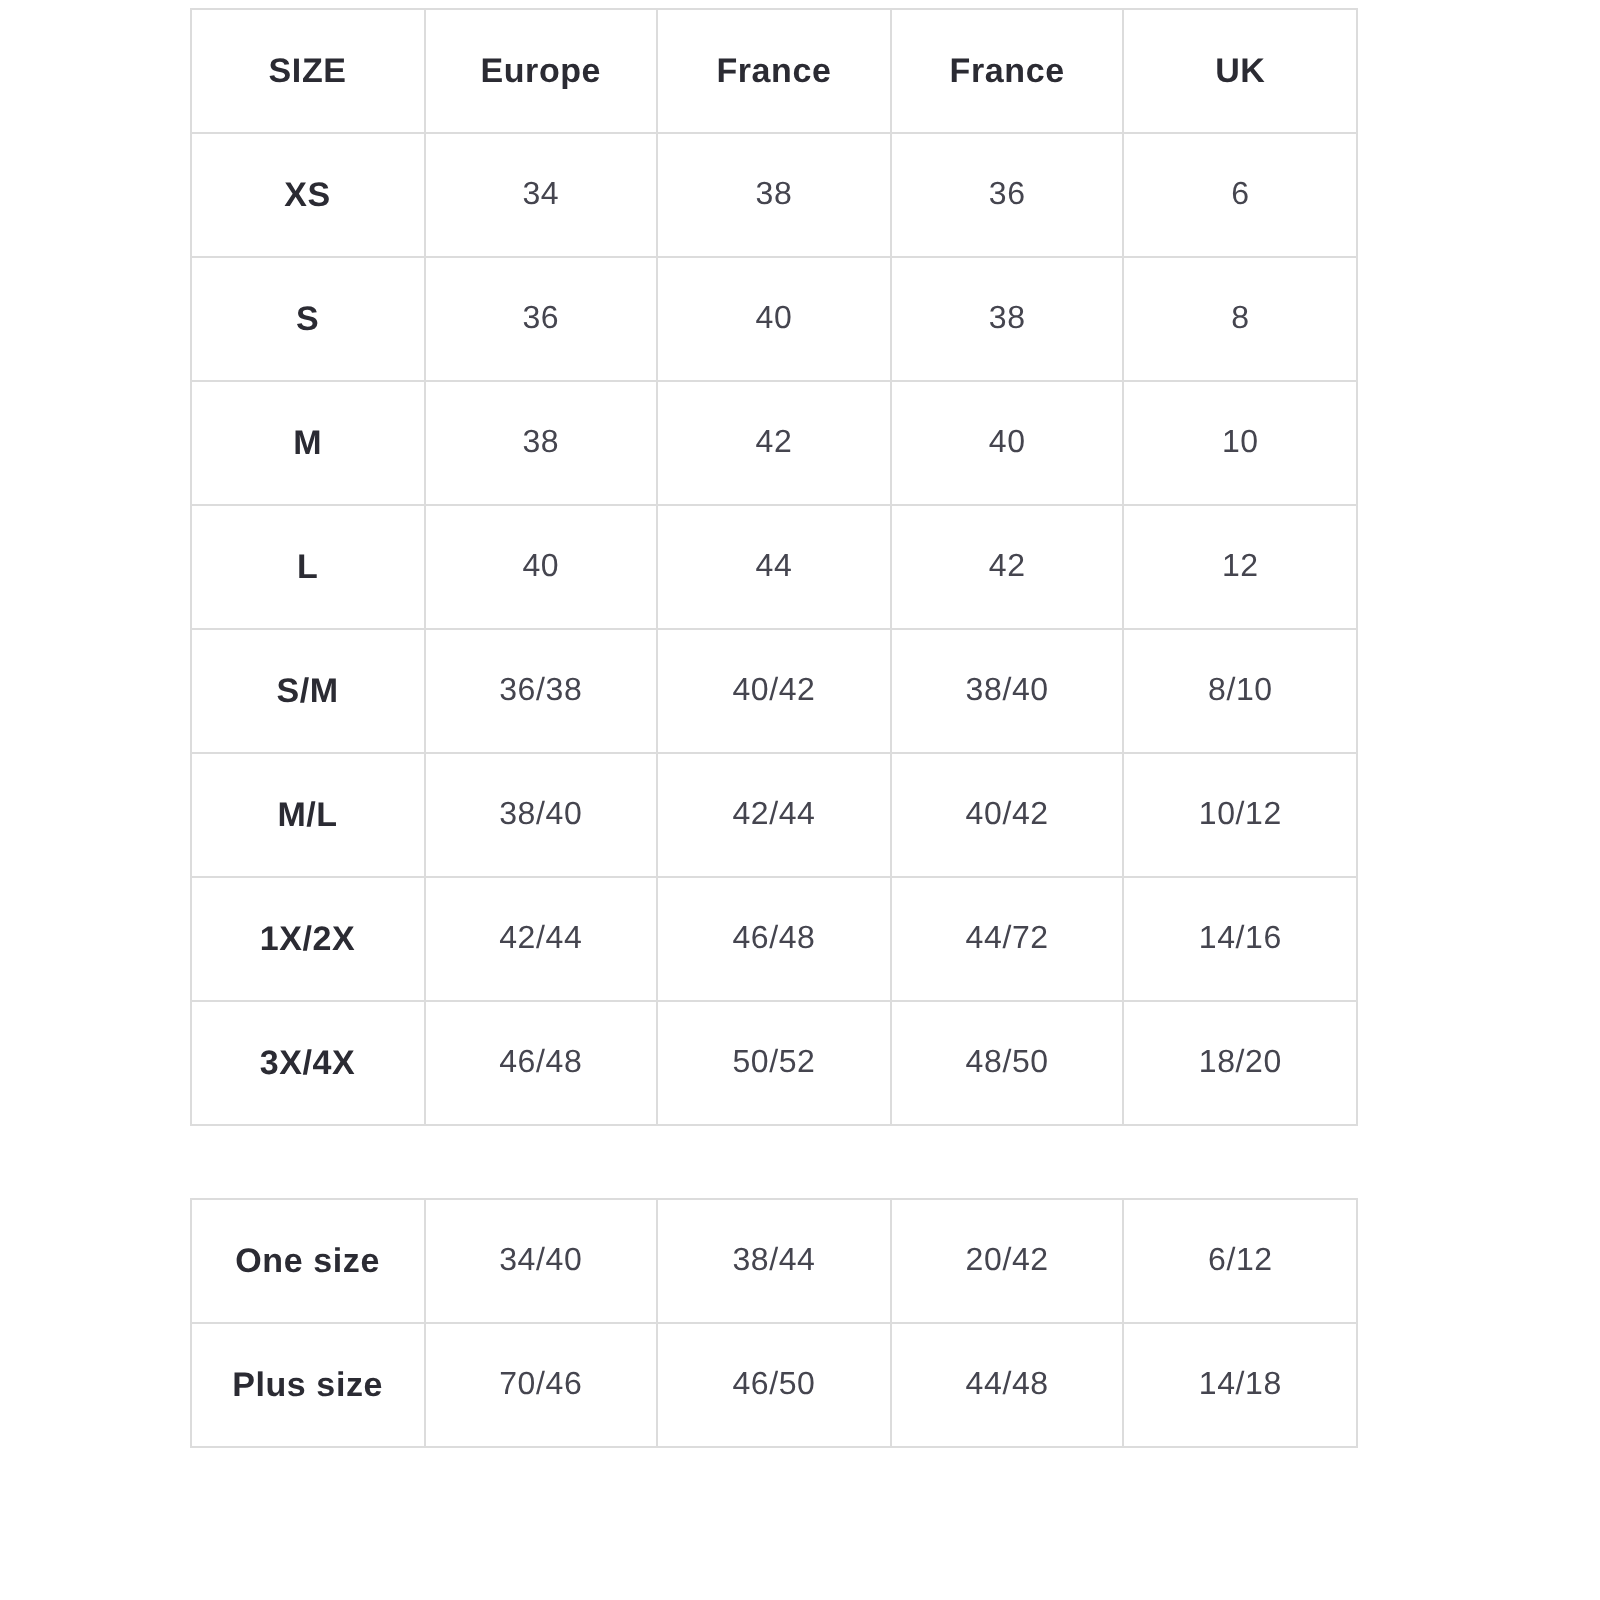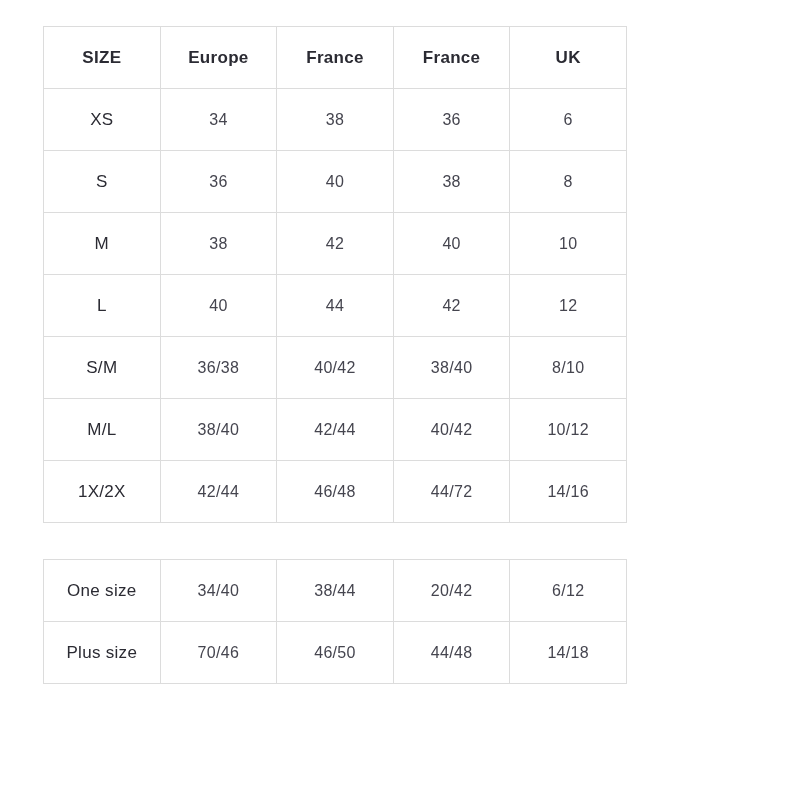--- a/index.html
+++ b/index.html
@@ -5,22 +5,21 @@
   * { box-sizing: border-box; }
   html, body {
     margin: 0;
     padding: 0;
     background: #ffffff;
     width: 800px;
     height: 800px;
     font-family: "Liberation Sans", sans-serif;
   }
   .wrap {
-    padding: 4px 0 0 43px;
-    margin-top: 22px;
+    padding: 4px 0 0 95px;
   }
   table.size-table {
     border-collapse: collapse;
     table-layout: fixed;
     width: 584px;
     background: #ffffff;
   }
   table.size-table th,
   table.size-table td {
     border: 1px solid #dcdcdc;
@@ -35,21 +34,21 @@
     font-weight: 700;
     color: #2b2b33;
   }
   table.size-table td {
     font-size: 16px;
     font-weight: 400;
     color: #45454f;
   }
   table.size-table td.lbl {
     font-size: 17px;
-    font-weight: 400;
+    font-weight: 700;
     color: #2b2b33;
   }
   table.size-table.extra {
     margin-top: 36px;
   }
 </style>
 </head>
 <body>
 
 <div class="wrap">
@@ -107,20 +106,27 @@
         <td>40/42</td>
         <td>10/12</td>
       </tr>
       <tr>
         <td class="lbl">1X/2X</td>
         <td>42/44</td>
         <td>46/48</td>
         <td>44/72</td>
         <td>14/16</td>
       </tr>
+      <tr>
+        <td class="lbl">3X/4X</td>
+        <td>46/48</td>
+        <td>50/52</td>
+        <td>48/50</td>
+        <td>18/20</td>
+      </tr>
     </tbody>
   </table>
 
   <table class="size-table extra">
     <tbody>
       <tr>
         <td class="lbl">One size</td>
         <td>34/40</td>
         <td>38/44</td>
         <td>20/42</td>

